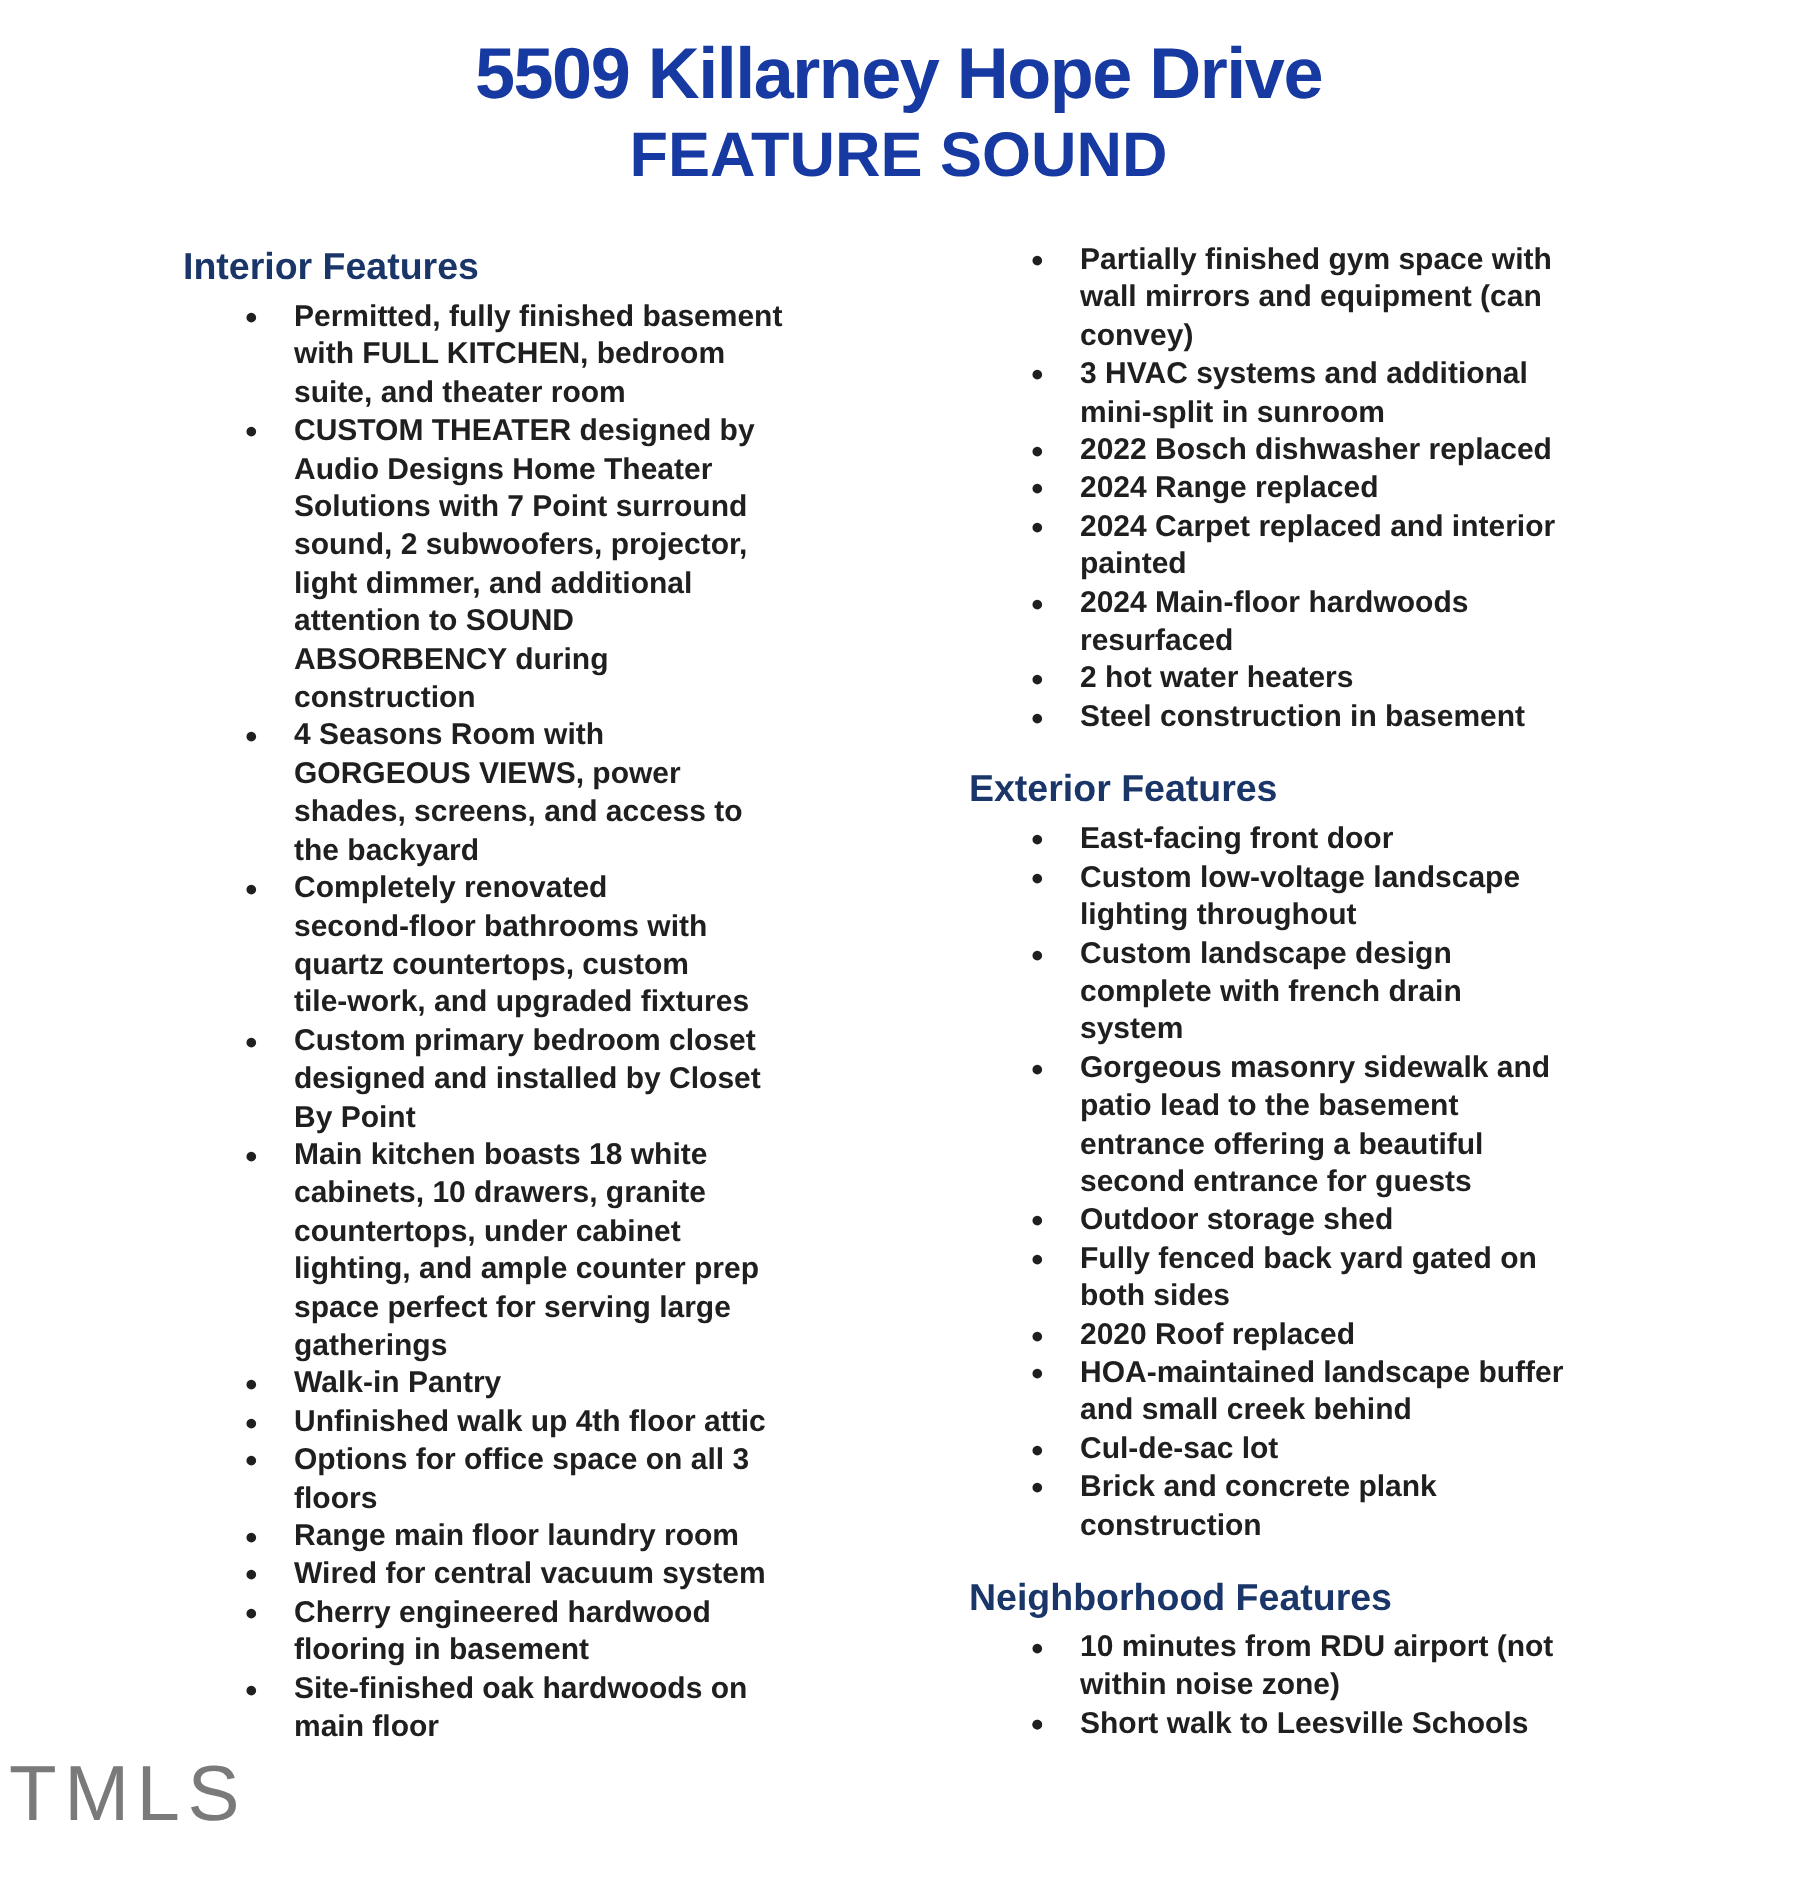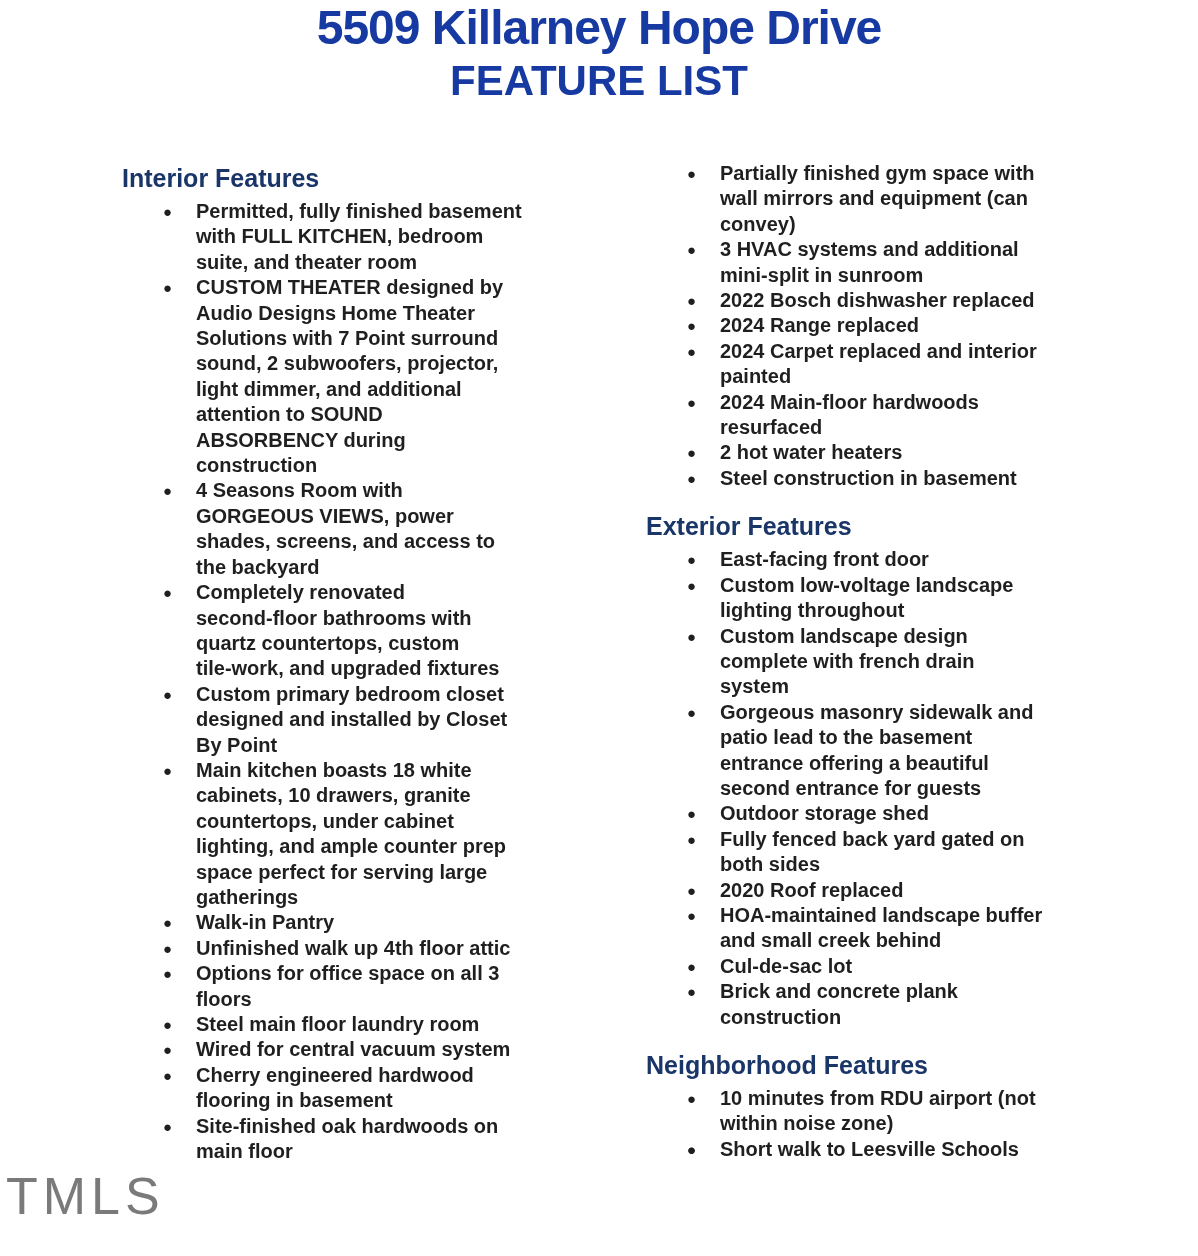--- a/index.html
+++ b/index.html
@@ -14,21 +14,21 @@
   body {
     width: 1198px;
     height: 1256px;
     position: relative;
     overflow: hidden;
     background: var(--background);
     font-family: "Liberation Sans", sans-serif;
   }
   .doc-header {
     position: absolute;
-    top: 0;
+    top: 22px;
     left: 0;
     width: 100%;
     text-align: center;
   }
   .doc-title {
     margin: 0;
     font-size: 48px;
     font-weight: bold;
     letter-spacing: -1px;
     line-height: 56px;
@@ -92,21 +92,21 @@
     letter-spacing: 5px;
     line-height: 44px;
     color: var(--watermark-gray);
   }
 </style>
 </head>
 <body>
 
 <header class="doc-header">
   <h1 class="doc-title">5509 Killarney Hope Drive</h1>
-  <h2 class="doc-subtitle">FEATURE LIST</h2>
+  <h2 class="doc-subtitle">FEATURE SOUND</h2>
 </header>
 
 <main class="columns">
   <div class="column">
       <section>
         <h3 class="section-heading">Interior Features</h3>
         <ul class="feature-list">
           <li class="feature-item">
             <span class="bullet">●</span>
             <span class="item-text">Permitted, fully finished basement
@@ -161,21 +161,21 @@
             <span class="bullet">●</span>
             <span class="item-text">Unfinished walk up 4th floor attic</span>
           </li>
           <li class="feature-item">
             <span class="bullet">●</span>
             <span class="item-text">Options for office space on all 3
 floors</span>
           </li>
           <li class="feature-item">
             <span class="bullet">●</span>
-            <span class="item-text">Steel main floor laundry room</span>
+            <span class="item-text">Range main floor laundry room</span>
           </li>
           <li class="feature-item">
             <span class="bullet">●</span>
             <span class="item-text">Wired for central vacuum system</span>
           </li>
           <li class="feature-item">
             <span class="bullet">●</span>
             <span class="item-text">Cherry engineered hardwood
 flooring in basement</span>
           </li>

